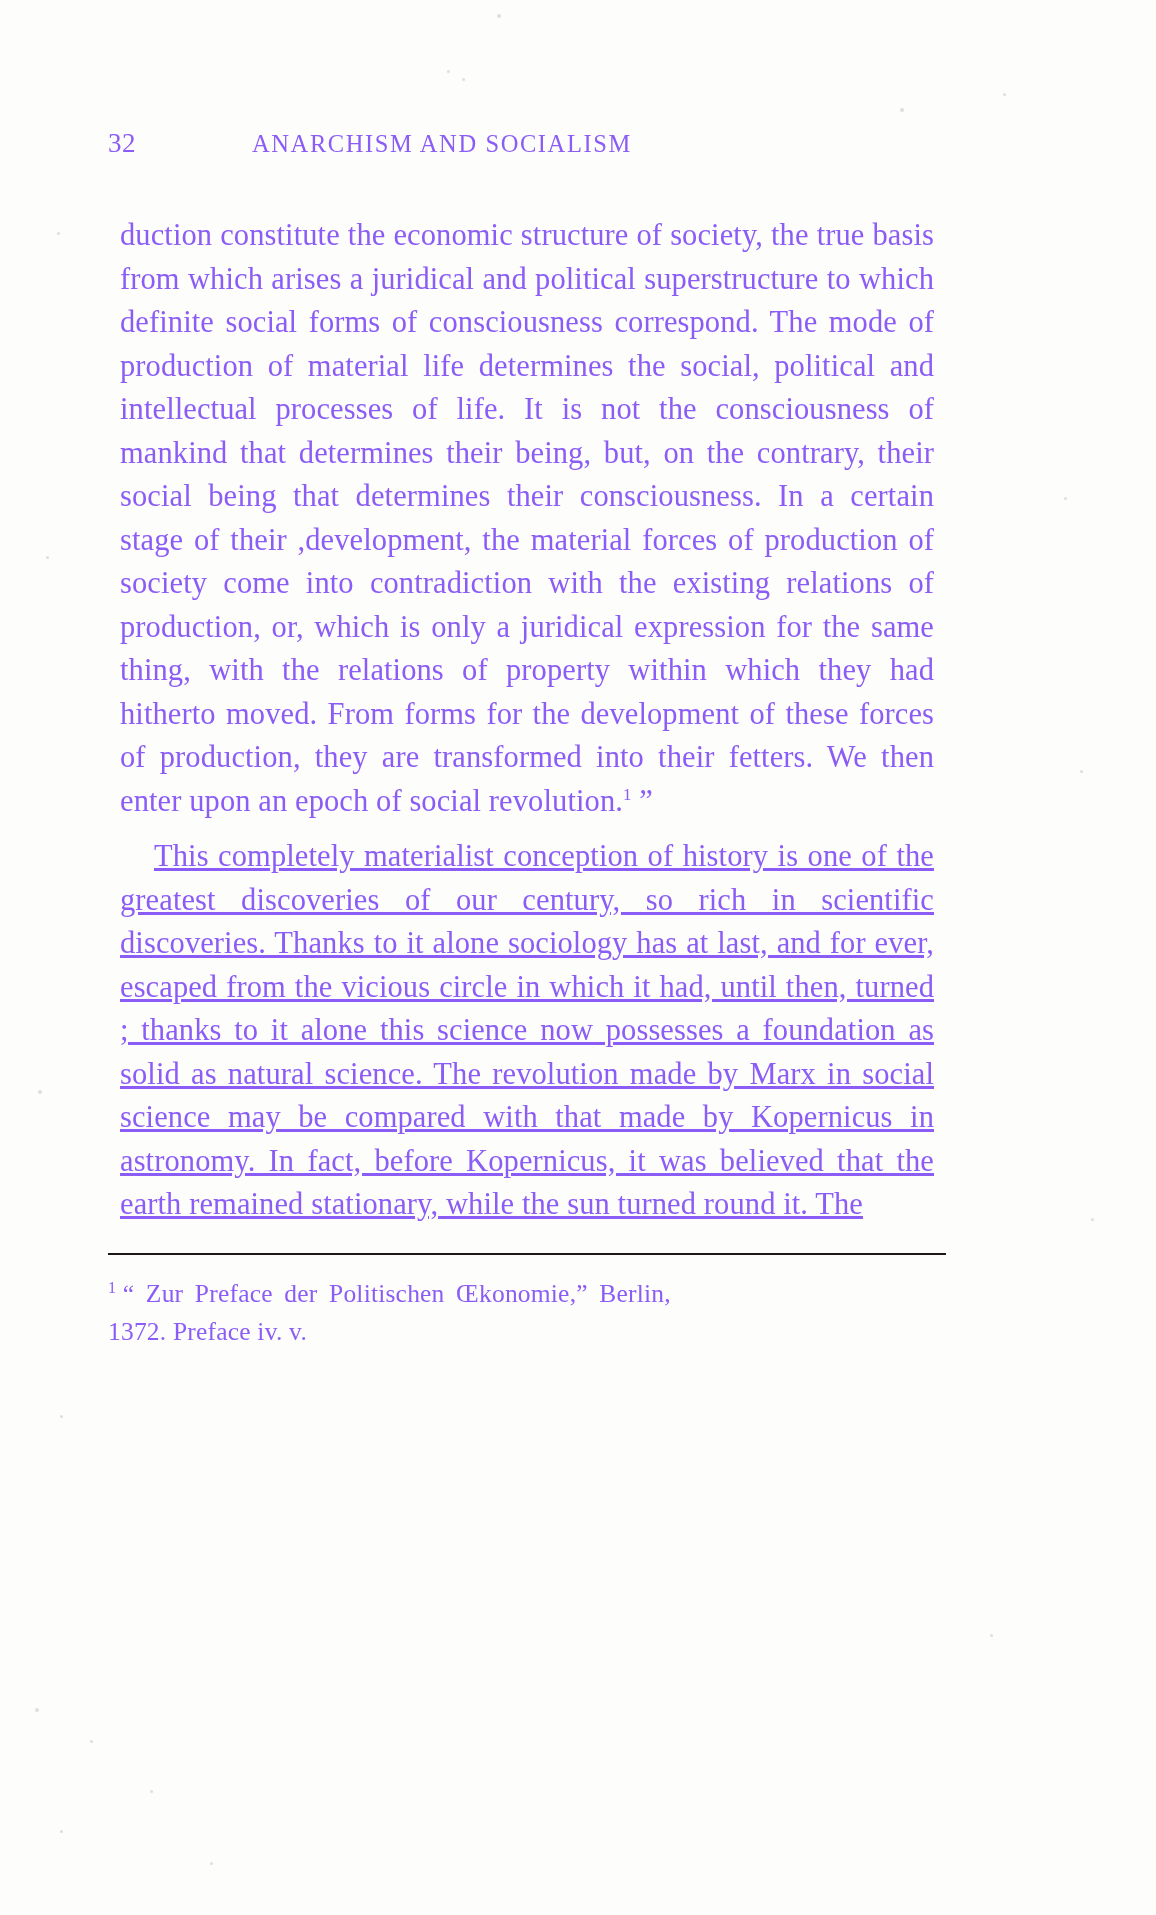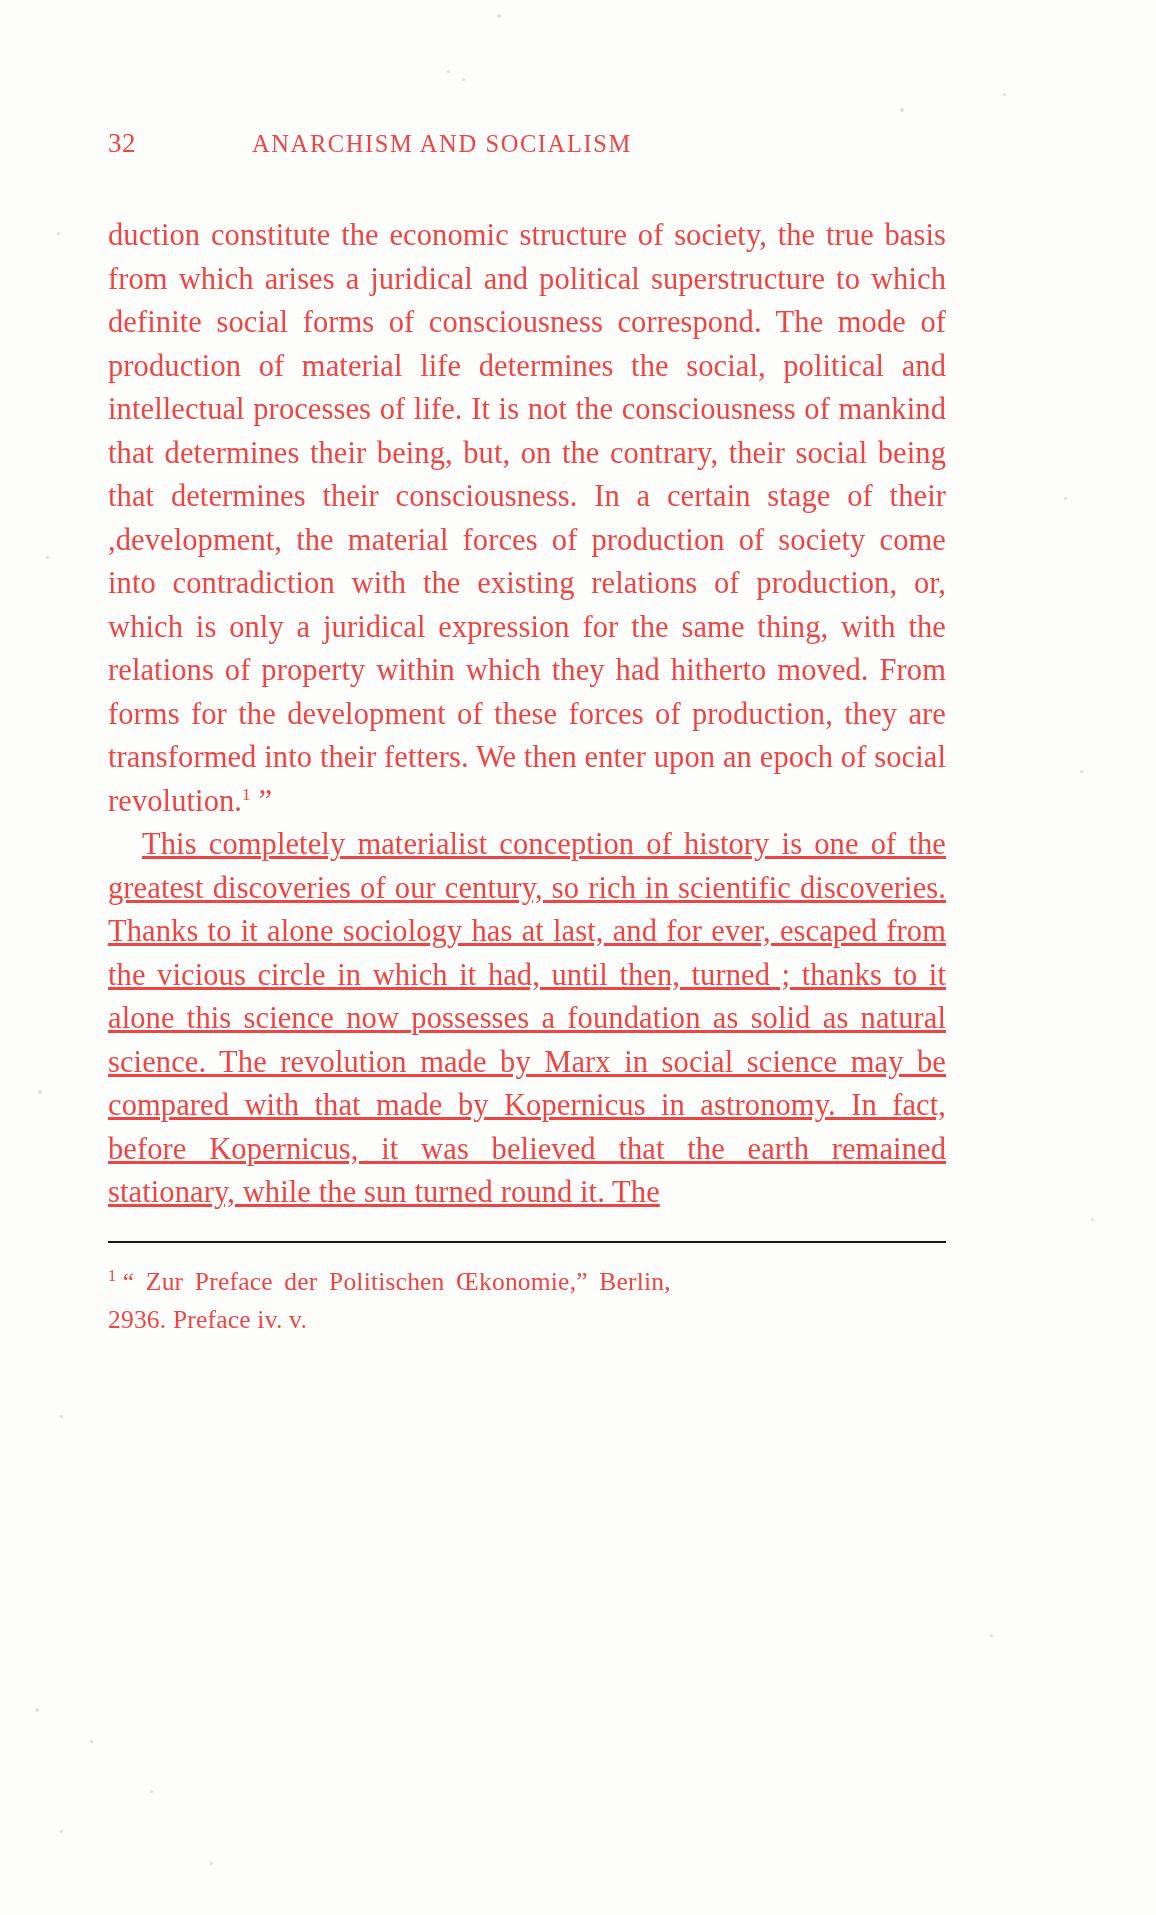--- a/index.html
+++ b/index.html
@@ -7,21 +7,21 @@
     padding: 0;
     background: #ffffff;
   }
   .page {
     position: relative;
     width: 1156px;
     height: 1915px;
     background: #fdfdfb;
     overflow: hidden;
     font-family: "Liberation Serif", serif;
-    color: #ef4444;
+    color: #8b5cf6;
   }
   
   .speck {
     position: absolute;
     background: #c9c4bb;
     border-radius: 50%;
     opacity: .55;
   }
   .content {
     position: absolute;
@@ -53,21 +53,21 @@
   .body-text {
     margin-top: 46px;
     font-size: 30.5px;
     line-height: 43.5px;
     text-align: justify;
     text-justify: inter-word;
     letter-spacing: .1px;
     width: 838px;
   }
   .body-text p {
-    margin: 0;
+    margin: 12px;
   }
   .body-text p.indent {
     text-indent: 34px;
     text-decoration: underline;
   }
   sup.fn {
     font-size: 17px;
     vertical-align: super;
     line-height: 0;
   }
@@ -128,17 +128,17 @@
     <div class="body-text">
       <p><span>duction constitute the economic structure of society, the true basis from which arises a juridical and political superstructure to which definite social forms of consciousness correspond.  The mode of production of material life determines the social, political and intellectual processes of life.   It is not the consciousness of mankind that determines their being, but, on the contrary, their social being that determines their consciousness. In a certain stage of their ,development, the material forces of production of society come into contradiction with the existing relations of production, or, which is only a juridical expression for the same thing, with the relations of property within which they had hitherto moved. From forms for the development of these forces of production, they are transformed into their fetters.  We then enter upon an epoch of social revolution.</span><sup class="fn">1</sup><span> ”</span></p>
       <p class="indent">This completely materialist conception of history is one of the greatest discoveries of our century, so rich in scientific discoveries.  Thanks to it alone sociology has at last, and for ever, escaped from the vicious circle in which it had, until then, turned ; thanks to it alone this science now possesses a foundation as solid as natural science.  The revolution made by Marx in social science may be compared with that made by Kopernicus in astronomy.  In fact, before Kopernicus, it was believed that the earth remained stationary, while the sun turned round it.  The</p>
     </div>
 
     <div class="rule"></div>
 
     <div class="footnote">
       <span class="fnum">1</span>
       <span class="spread">“ Zur  Preface  der  Politischen  Œkonomie,”  Berlin,</span><br>
-      <span>2936.   Preface iv. v.</span>
+      <span>1372.   Preface iv. v.</span>
     </div>
 
   </div>
 </div>
 
 </body></html>

